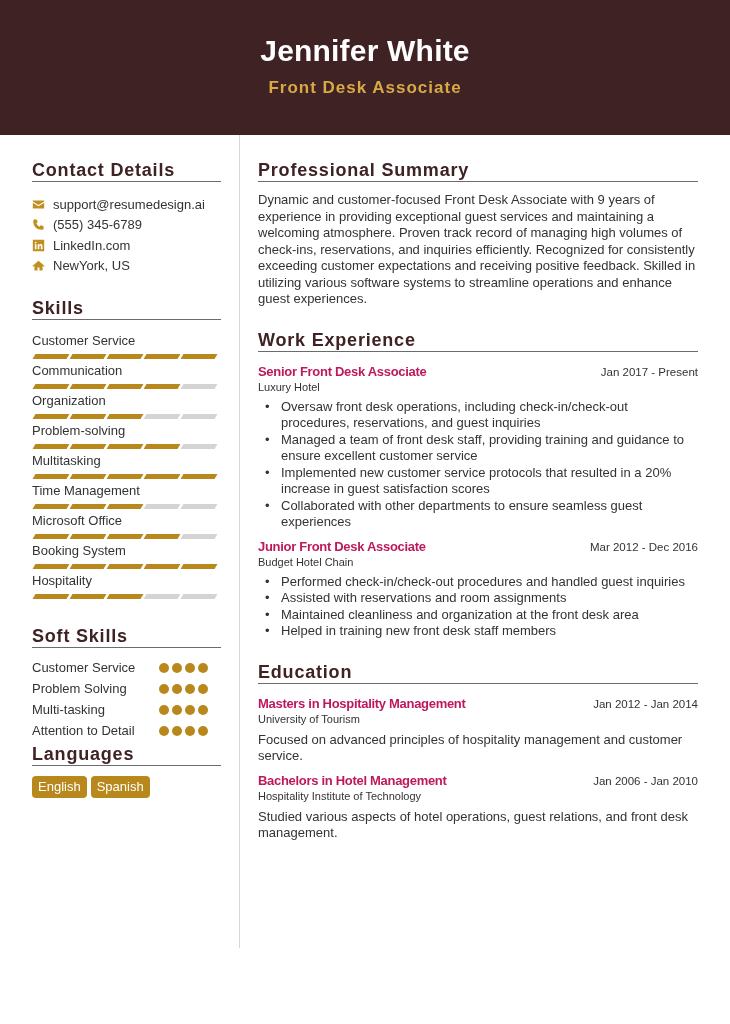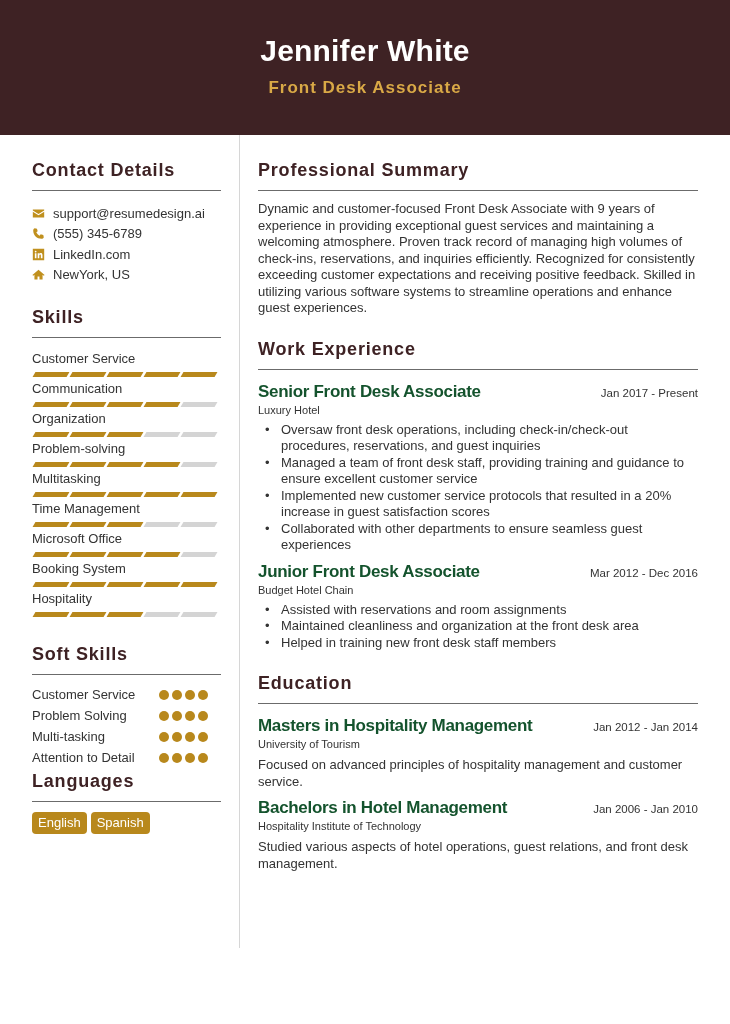--- a/index.html
+++ b/index.html
@@ -22,21 +22,21 @@
   .divider-v {
     position: absolute; left: 239px; top: 135px; width: 1px; height: 813px;
     background: #d6d6d6;
   }
 
   .left { position: absolute; left: 32px; top: 160px; width: 189px; }
   .right { position: absolute; left: 258px; top: 160px; width: 440px; }
 
   .sec-title {
     font-size: 18px; font-weight: bold; color: #3e2224; letter-spacing: 0.8px;
-    padding-bottom: 9px; border-bottom: 1.5px solid #6b6b6b; margin-bottom: 10px;
+    border-bottom: 1.5px solid #6b6b6b; margin-bottom: 10px;
   }
 
   .contact-item { display: flex; align-items: center; height: 20.5px; font-size: 13px; color: #333; }
   .contact-item .ic { width: 13px; height: 13px; margin-right: 8px; display: inline-flex; align-items: center; justify-content: center; }
   .contact-item svg { width: 13px; height: 13px; fill: #c0901e; }
 
   .skill { margin-bottom: 0; }
   .skill .label { font-size: 13px; color: #333; height: 18px; line-height: 18px; }
   .bars { display: flex; gap: 3px; height: 12px; align-items: center; padding-left: 2px; }
   .bar { width: 34px; height: 5px; transform: skewX(-30deg); background: #d4d4d4; }
@@ -49,21 +49,21 @@
 
   .lang-wrap { display: flex; gap: 4px; margin-top: 2px; }
   .lang {
     background: #b8881c; color: #ffffff; font-size: 13px; padding: 3px 6px;
     border-radius: 4px; line-height: 16px;
   }
 
   .summary { font-size: 13px; line-height: 16.5px; color: #333; margin-bottom: 22px; }
 
   .entry-head { display: flex; justify-content: space-between; align-items: baseline; }
-  .entry-title { color: #14532d; font-size: 17px; font-weight: bold; letter-spacing: -0.3px; }
+  .entry-title { color: #be185d; font-size: 13px; font-weight: bold; letter-spacing: -0.3px; }
   .entry-date { font-size: 11.5px; color: #333; }
   .entry-org { font-size: 11px; color: #333; line-height: 17px; margin-bottom: 3px; }
   .entry ul { list-style: none; margin-left: 7px; }
   .entry li { position: relative; padding-left: 16px; font-size: 13px; line-height: 16.5px; color: #333; }
   .entry li::before { content: "\2022"; position: absolute; left: 0; top: 0; color: #333; }
   .entry-desc { font-size: 13px; line-height: 16.5px; color: #333; margin-top: 4px; }
 
   .section-gap { margin-top: 18px; }
 </style>
 </head>
@@ -287,20 +287,21 @@
       </ul>
     </div>
 
     <div class="entry" style="margin-top:8px;">
       <div class="entry-head">
         <span class="entry-title">Junior Front Desk Associate</span>
         <span class="entry-date">Mar 2012 - Dec 2016</span>
       </div>
       <div class="entry-org">Budget Hotel Chain</div>
       <ul>
+        <li>Performed check-in/check-out procedures and handled guest inquiries</li>
         <li>Assisted with reservations and room assignments</li>
         <li>Maintained cleanliness and organization at the front desk area</li>
         <li>Helped in training new front desk staff members</li>
       </ul>
     </div>
   </div>
 
   <div class="section-gap" style="margin-top:22px;">
     <div class="sec-title">Education</div>
 

